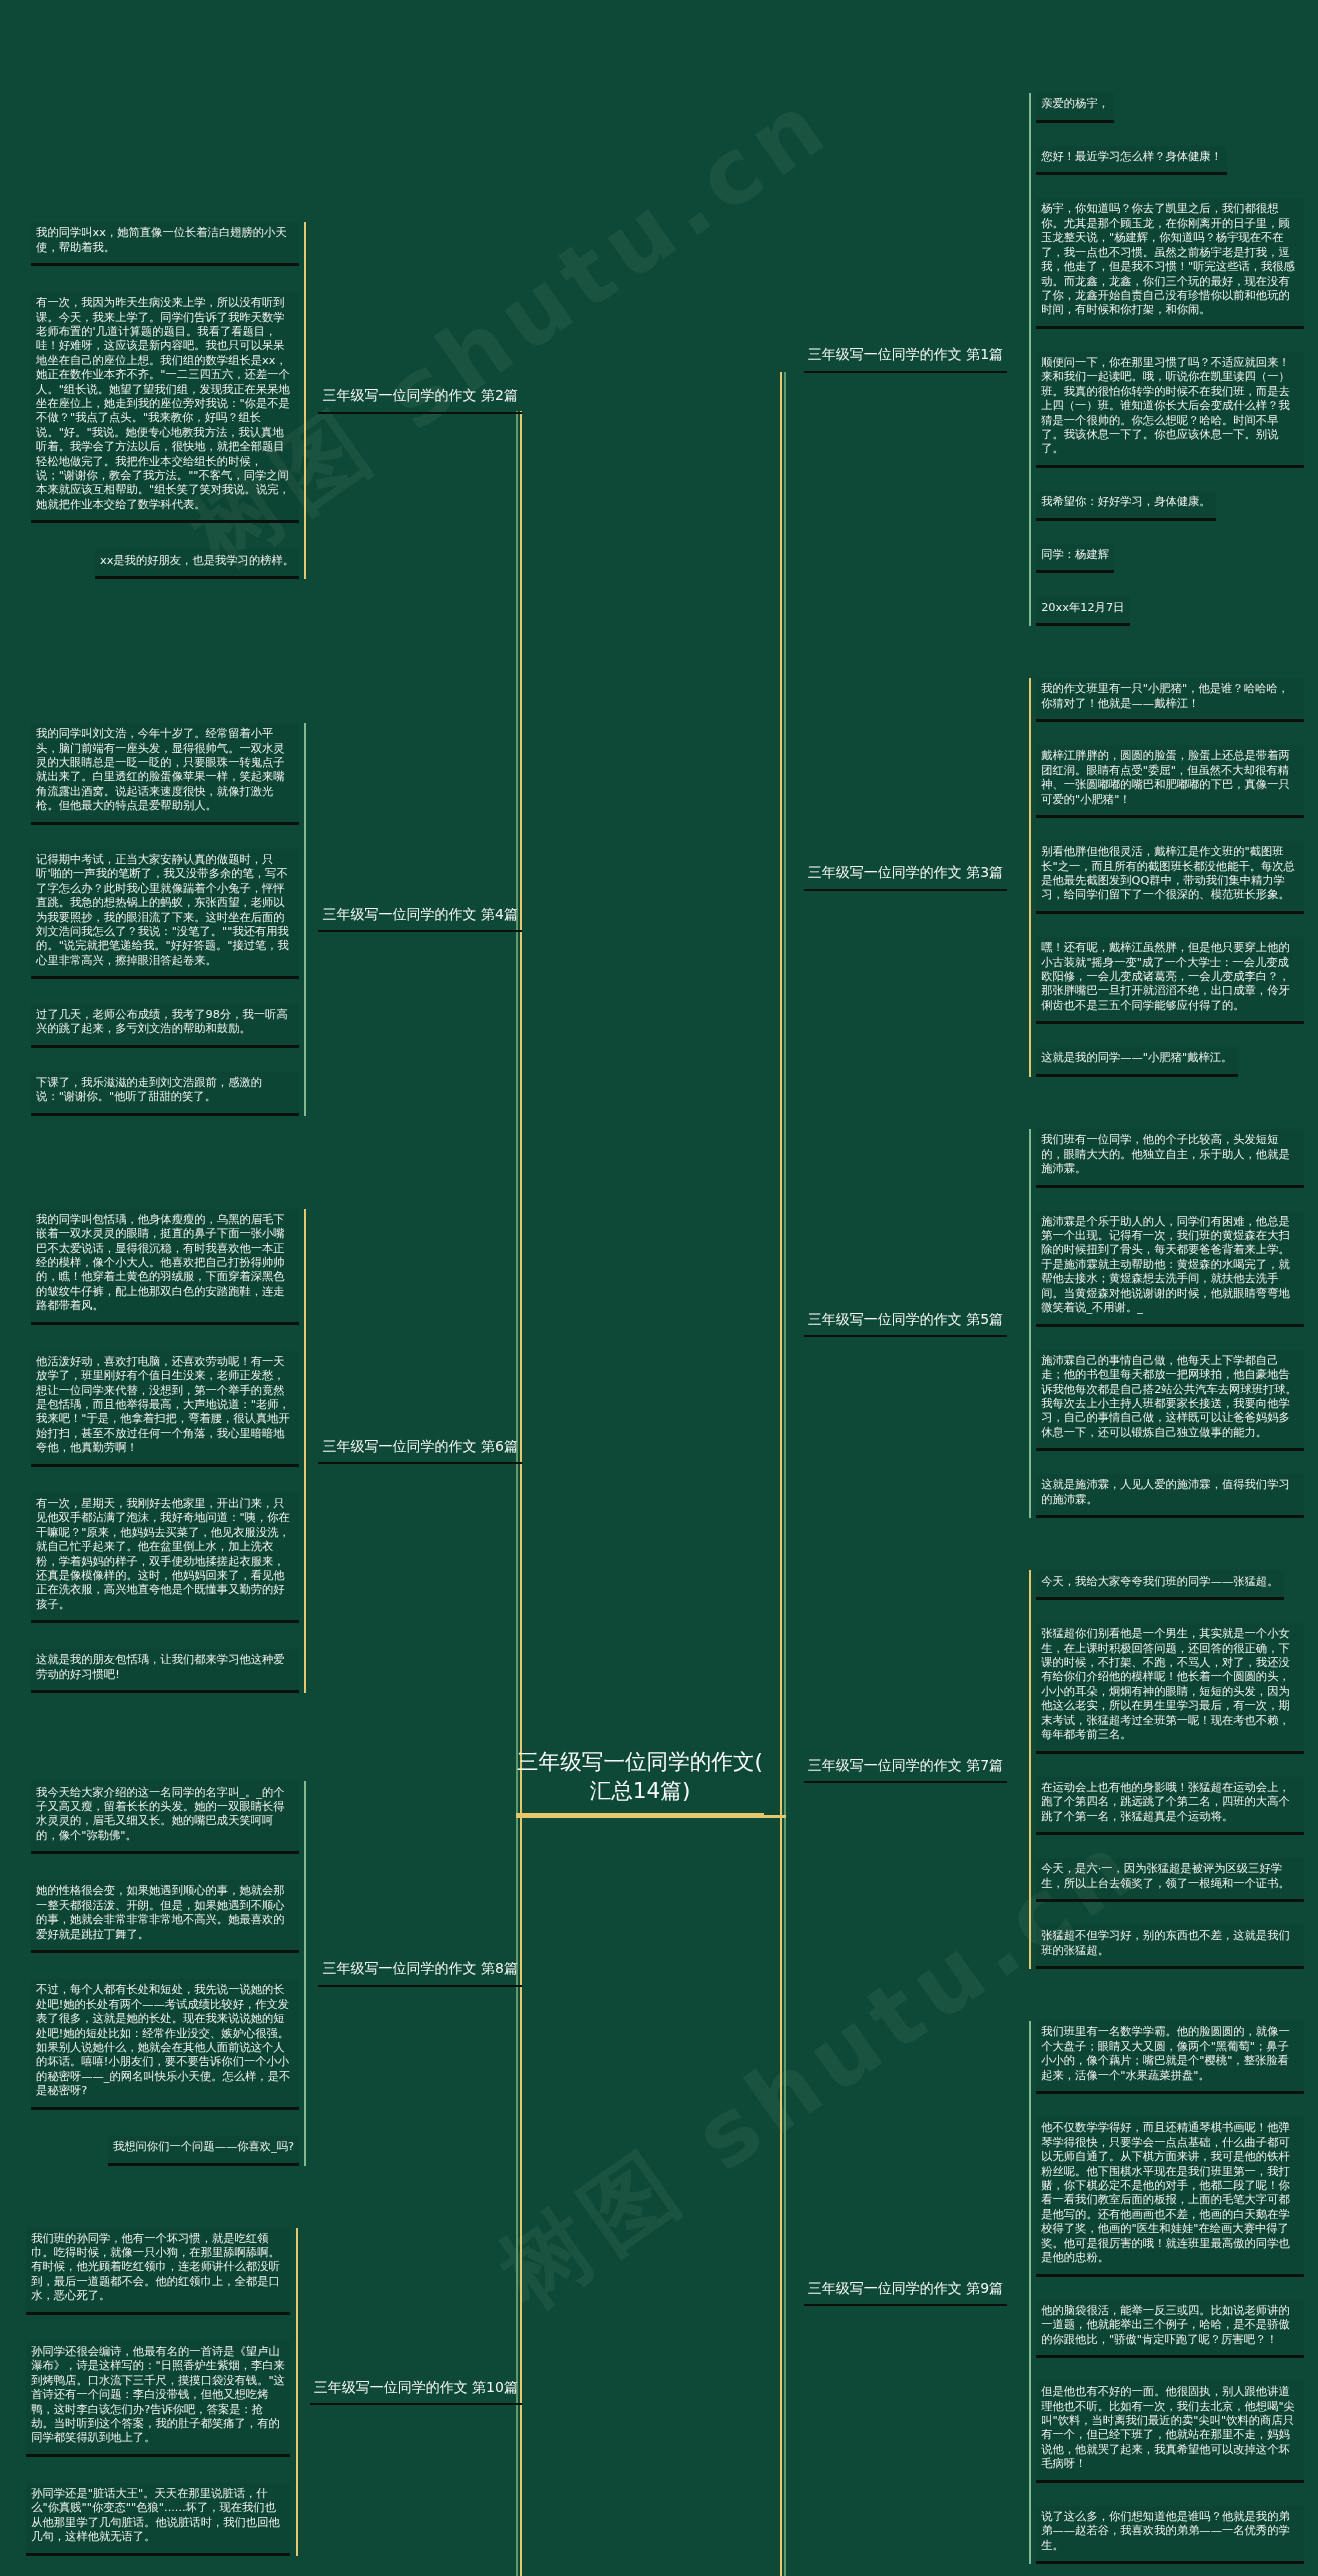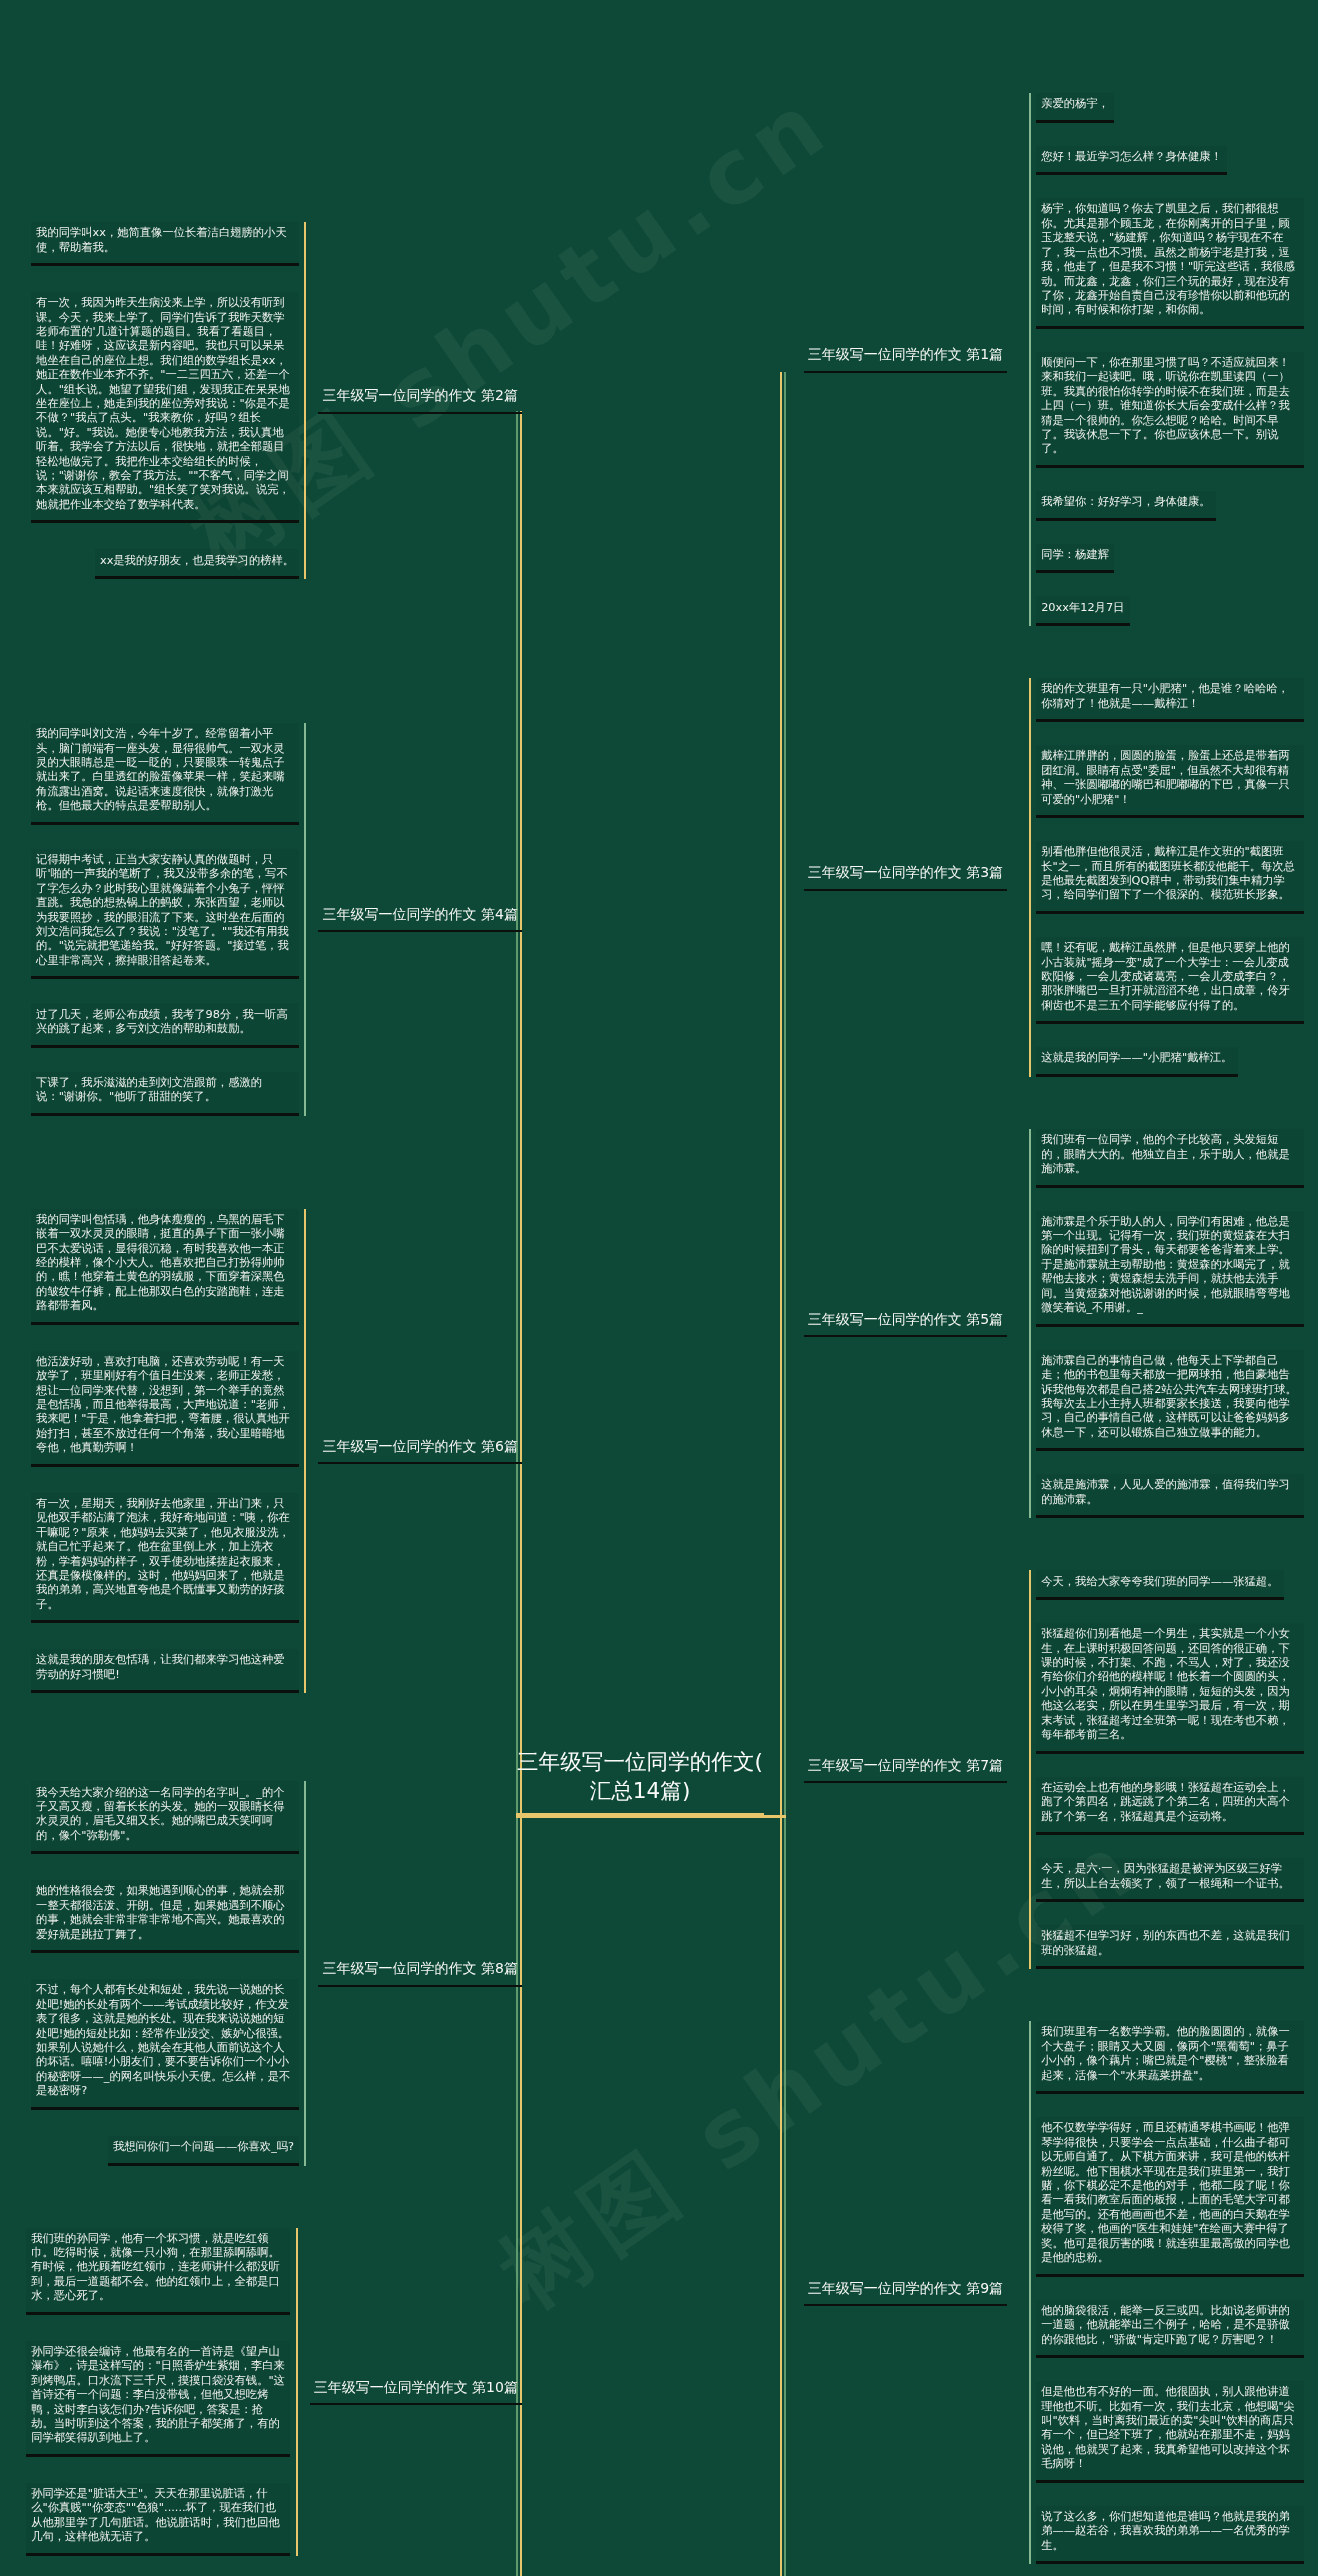--- a/index.html
+++ b/index.html
@@ -79,21 +79,21 @@
         <div class="para">下课了，我乐滋滋的走到刘文浩跟前，感激的说："谢谢你。"他听了甜甜的笑了。</div>
       </div>
       <div class="label-wrap">
         <div class="branch-label">三年级写一位同学的作文 第4篇</div>
       </div>
     </div>
     <div class="essay" style="margin-top: 93px;">
       <div class="blocks" style="border-color: rgb(232, 198, 107);">
         <div class="para">我的同学叫包恬瑀，他身体瘦瘦的，乌黑的眉毛下嵌着一双水灵灵的眼睛，挺直的鼻子下面一张小嘴巴不太爱说话，显得很沉稳，有时我喜欢他一本正经的模样，像个小大人。他喜欢把自己打扮得帅帅的，瞧！他穿着土黄色的羽绒服，下面穿着深黑色的皱纹牛仔裤，配上他那双白色的安踏跑鞋，连走路都带着风。</div>
         <div class="para">他活泼好动，喜欢打电脑，还喜欢劳动呢！有一天放学了，班里刚好有个值日生没来，老师正发愁，想让一位同学来代替，没想到，第一个举手的竟然是包恬瑀，而且他举得最高，大声地说道："老师，我来吧！"于是，他拿着扫把，弯着腰，很认真地开始打扫，甚至不放过任何一个角落，我心里暗暗地夸他，他真勤劳啊！</div>
-        <div class="para">有一次，星期天，我刚好去他家里，开出门来，只见他双手都沾满了泡沫，我好奇地问道："咦，你在干嘛呢？"原来，他妈妈去买菜了，他见衣服没洗，就自己忙乎起来了。他在盆里倒上水，加上洗衣粉，学着妈妈的样子，双手使劲地揉搓起衣服来，还真是像模像样的。这时，他妈妈回来了，他就是我的弟弟，高兴地直夸他是个既懂事又勤劳的好孩子。</div>
+        <div class="para">有一次，星期天，我刚好去他家里，开出门来，只见他双手都沾满了泡沫，我好奇地问道："咦，你在干嘛呢？"原来，他妈妈去买菜了，他见衣服没洗，就自己忙乎起来了。他在盆里倒上水，加上洗衣粉，学着妈妈的样子，双手使劲地揉搓起衣服来，还真是像模像样的。这时，他妈妈回来了，看见他正在洗衣服，高兴地直夸他是个既懂事又勤劳的好孩子。</div>
         <div class="para">这就是我的朋友包恬瑀，让我们都来学习他这种爱劳动的好习惯吧!</div>
       </div>
       <div class="label-wrap">
         <div class="branch-label">三年级写一位同学的作文 第6篇</div>
       </div>
     </div>
     <div class="essay" style="margin-top: 88px;">
       <div class="blocks" style="border-color: rgb(134, 184, 148);">
         <div class="para">我今天给大家介绍的这一名同学的名字叫_。_的个子又高又瘦，留着长长的头发。她的一双眼睛长得水灵灵的，眉毛又细又长。她的嘴巴成天笑呵呵的，像个"弥勒佛"。</div>
         <div class="para">她的性格很会变，如果她遇到顺心的事，她就会那一整天都很活泼、开朗。但是，如果她遇到不顺心的事，她就会非常非常非常地不高兴。她最喜欢的爱好就是跳拉丁舞了。</div>

